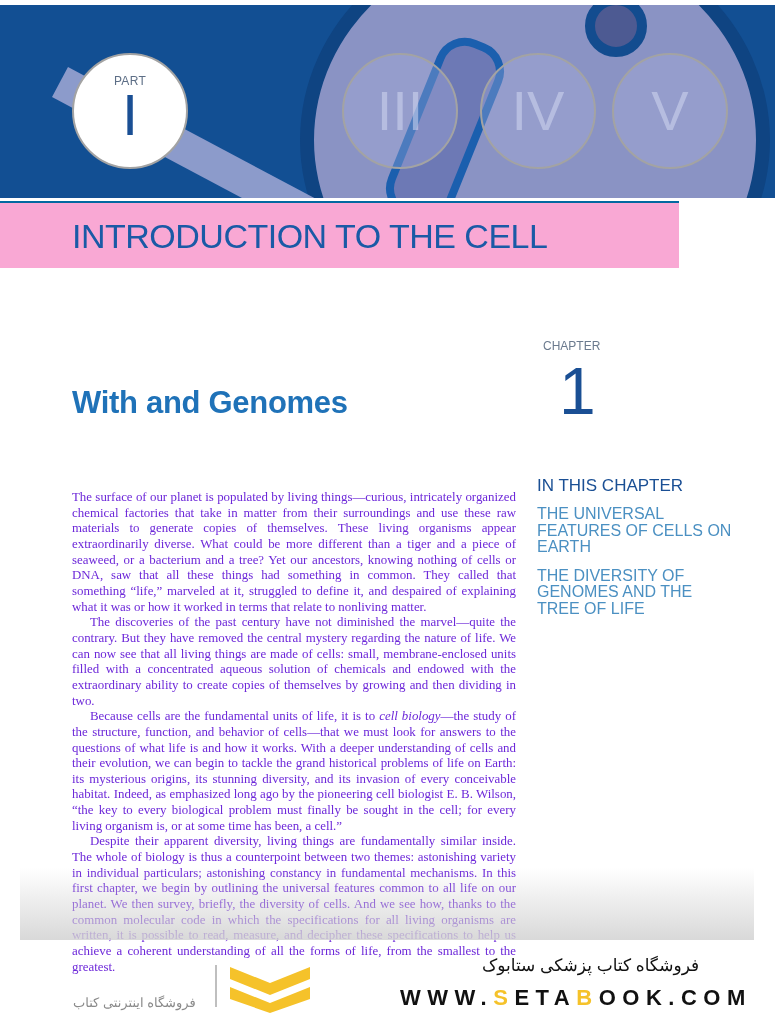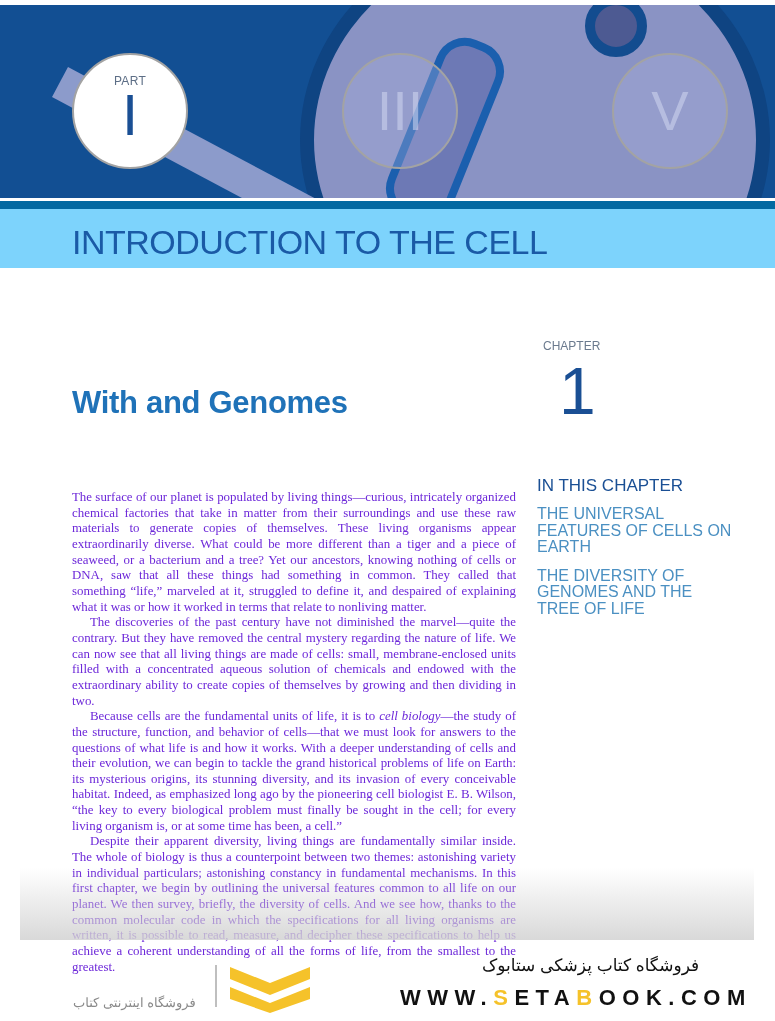--- a/index.html
+++ b/index.html
@@ -33,22 +33,22 @@
     border: 2px solid #a3a3a3; display: flex; align-items: center; justify-content: center;
     flex-direction: column;
   }
   .part-circle.active { background: #ffffff; }
   .part-circle.inactive { background: rgba(170,178,220,0.35); }
   .part-label { font-size: 12px; color: #5d6e86; letter-spacing: .3px; margin-top: -6px; }
   .part-num { font-size: 58px; line-height: 54px; color: #1a4f94; font-weight: 300; }
   .part-circle.inactive .part-num { color: rgba(210,215,240,0.55); font-size: 56px; }
 
   .title-band {
-    position: absolute; left: 0; top: 201px; width: 775px; height: 67px;
-    background: #7dd3fc; border-top: 8px solid #0369a1;
+    position: absolute; left: 0; top: 201px; width: 679px; height: 67px;
+    background: #f9a8d4; border-top: 2px solid #0369a1;
   }
   .title-band-text {
     position: absolute; left: 72px; top: 14px; font-size: 34px; color: #1a5aa6;
     letter-spacing: -0.5px; font-weight: 300;
   }
 
   .chapter-label { position: absolute; left: 543px; top: 339px; font-size: 12px; color: #6b7a8e; }
   .chapter-num { position: absolute; left: 559px; top: 358px; font-size: 66px; color: #1a4f94; line-height: 66px; font-weight: 300; }
 
   .chapter-title { position: absolute; left: 72px; top: 385px; font-size: 31px; color: #1f72b8; letter-spacing: -0.3px; }
@@ -91,20 +91,23 @@
   <div class="deco-band2"></div>
   <div class="deco-knob"></div>
 
   <div class="part-circle active" style="left:72px;">
     <span class="part-label">PART</span>
     <span class="part-num">I</span>
   </div>
   <div class="part-circle inactive" style="left:342px;align-items:center;">
     <span class="part-num">III</span>
   </div>
+  <div class="part-circle inactive" style="left:480px;">
+    <span class="part-num">IV</span>
+  </div>
   <div class="part-circle inactive" style="left:612px;">
     <span class="part-num">V</span>
   </div>
 </div>
 
 <div class="title-band">
   <span class="title-band-text">INTRODUCTION TO THE CELL</span>
 </div>
 
 <span class="chapter-label">CHAPTER</span>

